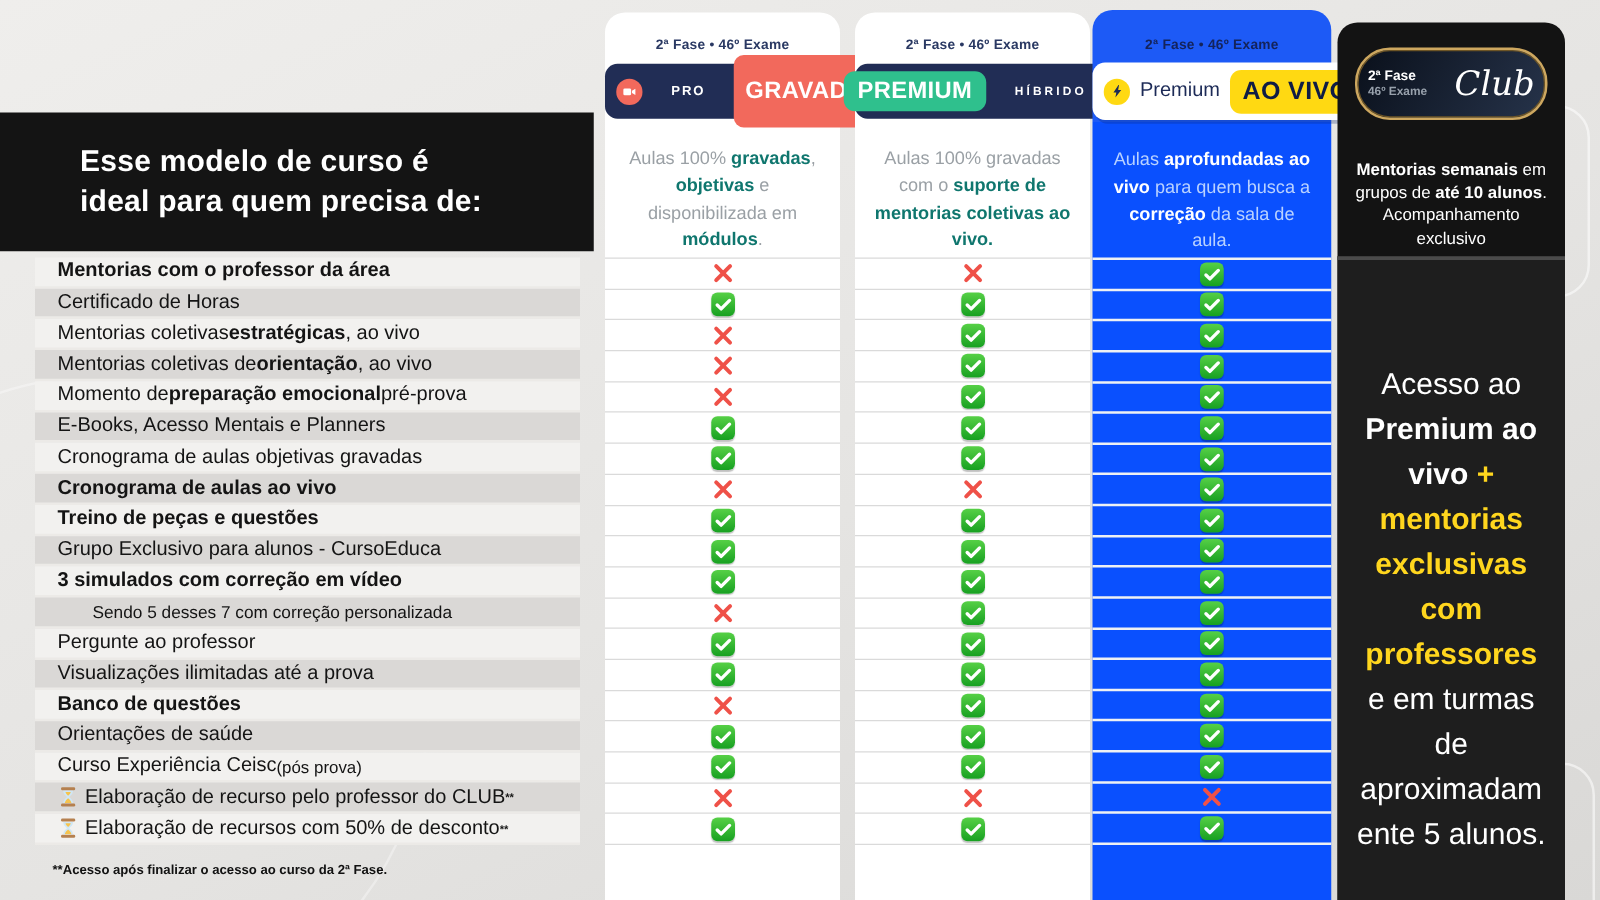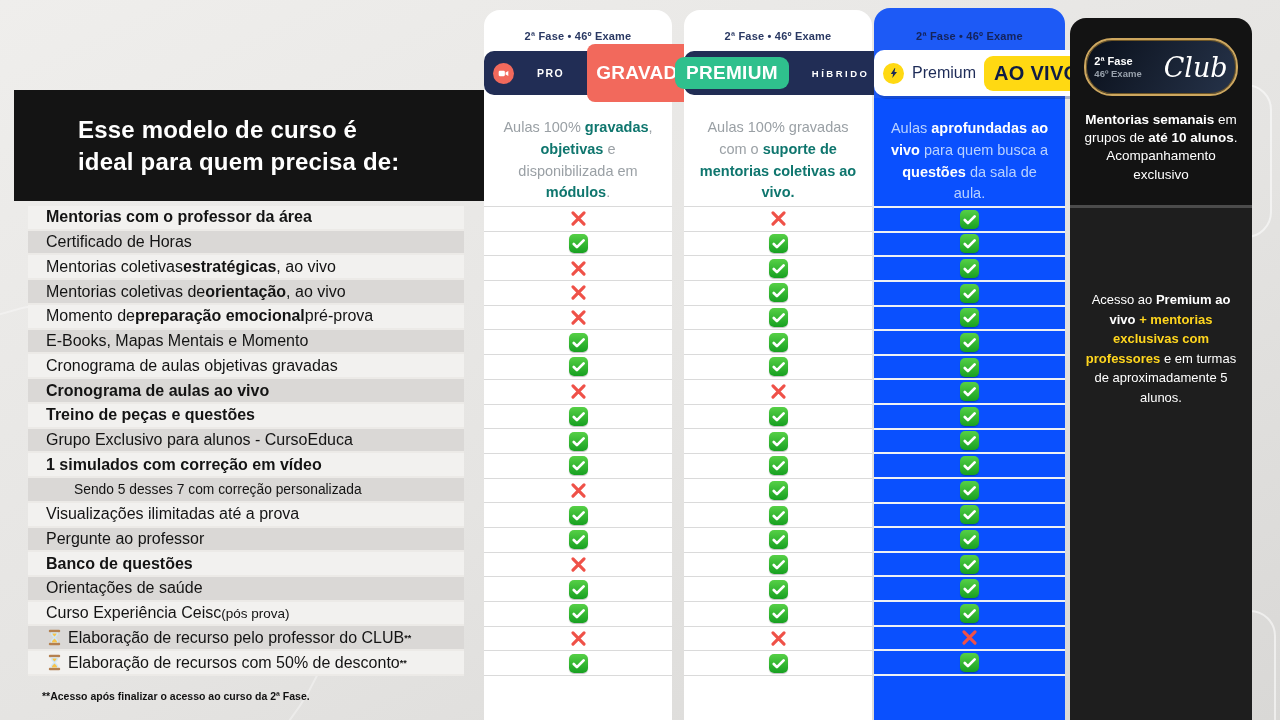--- a/index.html
+++ b/index.html
@@ -8,21 +8,21 @@
     font-family:"Liberation Sans",sans-serif;
     background:linear-gradient(155deg,#efeeec 0%,#e5e4e2 55%,#d9d8d6 100%);
   }
   
   .wm{position:absolute;border:2px solid rgba(255,255,255,.55);border-radius:26px;pointer-events:none}
   .wm.a{right:8px;top:84px;width:190px;height:150px}
   .wm.b{right:4px;top:610px;width:120px;height:170px}
   .wm.c{left:-180px;top:300px;width:520px;height:520px;border-radius:50%;border-color:rgba(255,255,255,.35)}
 
   
-  .titlebox{position:absolute;left:14px;top:90px;width:475px;height:111px;background:#141414;}
+  .titlebox{position:absolute;left:0;top:90px;width:475px;height:111px;background:#141414;}
   .titlebox h1{
     margin:0;padding:24px 0 0 64px;color:#fff;font-size:24px;font-weight:700;
     line-height:1.35;white-space:pre-line;letter-spacing:.2px;
   }
 
   
   .colcard{position:absolute;border-radius:16px 16px 0 0;}
   #colcard-0{left:484px;top:10px;width:188px;height:710px;background:#ffffff;}
   #colcard-1{left:684px;top:10px;width:188px;height:710px;background:#ffffff;}
   #colcard-2{left:874px;top:8px;width:191px;height:712px;background:linear-gradient(#1d5af6 0px,#1d5af6 90px,#0a50fe 90px);}
@@ -54,27 +54,27 @@
             border:2px solid #cda75f;box-shadow:inset 0 0 0 1px #6d5526;}
   .cp1{font-size:11px;font-weight:700;color:#fff;line-height:1.2;text-align:left}
   .cp2{font-size:9.5px;font-weight:700;color:#98a1ac}
   .clubscript{font-family:"DejaVu Serif",serif;font-style:italic;font-size:27px;color:#fff;line-height:1}
 
   
   .desc{margin:22px auto 0;width:158px;text-align:center;font-size:14.5px;line-height:1.5;color:#9aa0a5}
   .desc .b{font-weight:700;color:#0f766e}
   #colcard-2 .desc{color:#b9d2ff}
   #colcard-2 .desc .b{color:#ffffff}
-  #colcard-3 .desc{margin-top:15px;width:158px;font-size:13.5px;line-height:1.35;color:#fff}
+  #colcard-3 .desc{margin-top:31px;width:158px;font-size:13.5px;line-height:1.35;color:#fff}
   #colcard-3 .desc .b{color:#fff}
 
   
   .clubbody{position:absolute;left:1070px;top:205px;width:182px;height:515px;background:#1e1e1e;
             border-top:3px solid #4b4b4b;box-sizing:border-box;}
-  .clubbody .txt{padding:82px 13px 0;text-align:center;font-size:13px;line-height:1.5;color:#fff;overflow-wrap:break-word}
+  .clubbody .txt{padding:82px 13px 0;text-align:center;font-size:24px;line-height:1.5;color:#fff;overflow-wrap:break-word}
   .clubbody .txt .b{font-weight:700}
 
   
   .rows{position:absolute;top:206px;height:470px;display:flex;flex-direction:column;box-sizing:border-box}
   #row-labels{left:28px;width:436px;text-align:center;}
   .rows>div{flex:1;display:flex;align-items:center;box-sizing:border-box}
   .lbl{padding-left:18px;font-size:16px;color:#141414;border-bottom:2px solid #eceae7;white-space:nowrap}
   .lbl:nth-child(odd){background:#f2f1ef}
   .lbl:nth-child(even){background:#dad8d6}
   .lbl .b{font-weight:700}
@@ -142,21 +142,21 @@
   <div class="phase">2ª Fase • 46º Exame</div>
   <div class="wpill">
     <span class="ybolt">
       <svg viewBox="0 0 24 24" width="12" height="12">
           <path d="M13.5 2L5.5 14h4.6L8.6 22 18 10h-5l1.5-8z" fill="#1d2b57"></path>
         </svg>
     </span>
     <span class="premlbl">Premium</span>
     <span class="ytag">AO VIVO</span>
   </div>
-  <div class="desc"><span>Aulas </span><span class="b">aprofundadas ao vivo</span><span> para quem busca a </span><span class="b">questões</span><span> da sala de aula.</span></div>
+  <div class="desc"><span>Aulas </span><span class="b">aprofundadas ao vivo</span><span> para quem busca a </span><span class="b">correção</span><span> da sala de aula.</span></div>
 </div>
 
 <div class="colcard" id="colcard-3">
   <div class="clubpill">
     <span>
       <div class="cp1">2ª Fase</div>
       <div class="cp2">46º Exame</div>
     </span>
     <span class="clubscript">Club</span>
   </div>
@@ -183,45 +183,45 @@
       <span>Mentorias coletivas de </span>
       <span class="b">orientação</span>
       <span>, ao vivo</span>
     </div>
     <div class="lbl">
       <span>Momento de </span>
       <span class="b">preparação emocional</span>
       <span> pré-prova</span>
     </div>
     <div class="lbl">
-      <span>E-Books, Mapas Mentais e Momento</span>
+      <span>E-Books, Acesso Mentais e Planners</span>
     </div>
     <div class="lbl">
       <span>Cronograma de aulas objetivas gravadas</span>
     </div>
     <div class="lbl">
       <span class="b">Cronograma de aulas ao vivo</span>
     </div>
     <div class="lbl">
       <span class="b">Treino de peças e questões</span>
     </div>
     <div class="lbl">
       <span>Grupo Exclusivo para alunos - CursoEduca</span>
     </div>
     <div class="lbl">
-      <span class="b">1 simulados com correção em vídeo</span>
+      <span class="b">3 simulados com correção em vídeo</span>
     </div>
     <div class="lbl sub">
       <span>Sendo 5 desses 7 com correção personalizada</span>
     </div>
     <div class="lbl">
+      <span>Pergunte ao professor</span>
+    </div>
+    <div class="lbl">
       <span>Visualizações ilimitadas até a prova</span>
-    </div>
-    <div class="lbl">
-      <span>Pergunte ao professor</span>
     </div>
     <div class="lbl">
       <span class="b">Banco de questões</span>
     </div>
     <div class="lbl">
       <span>Orientações de saúde</span>
     </div>
     <div class="lbl">
       <span>Curso Experiência Ceisc </span>
       <span class="sm">(pós prova)</span>

